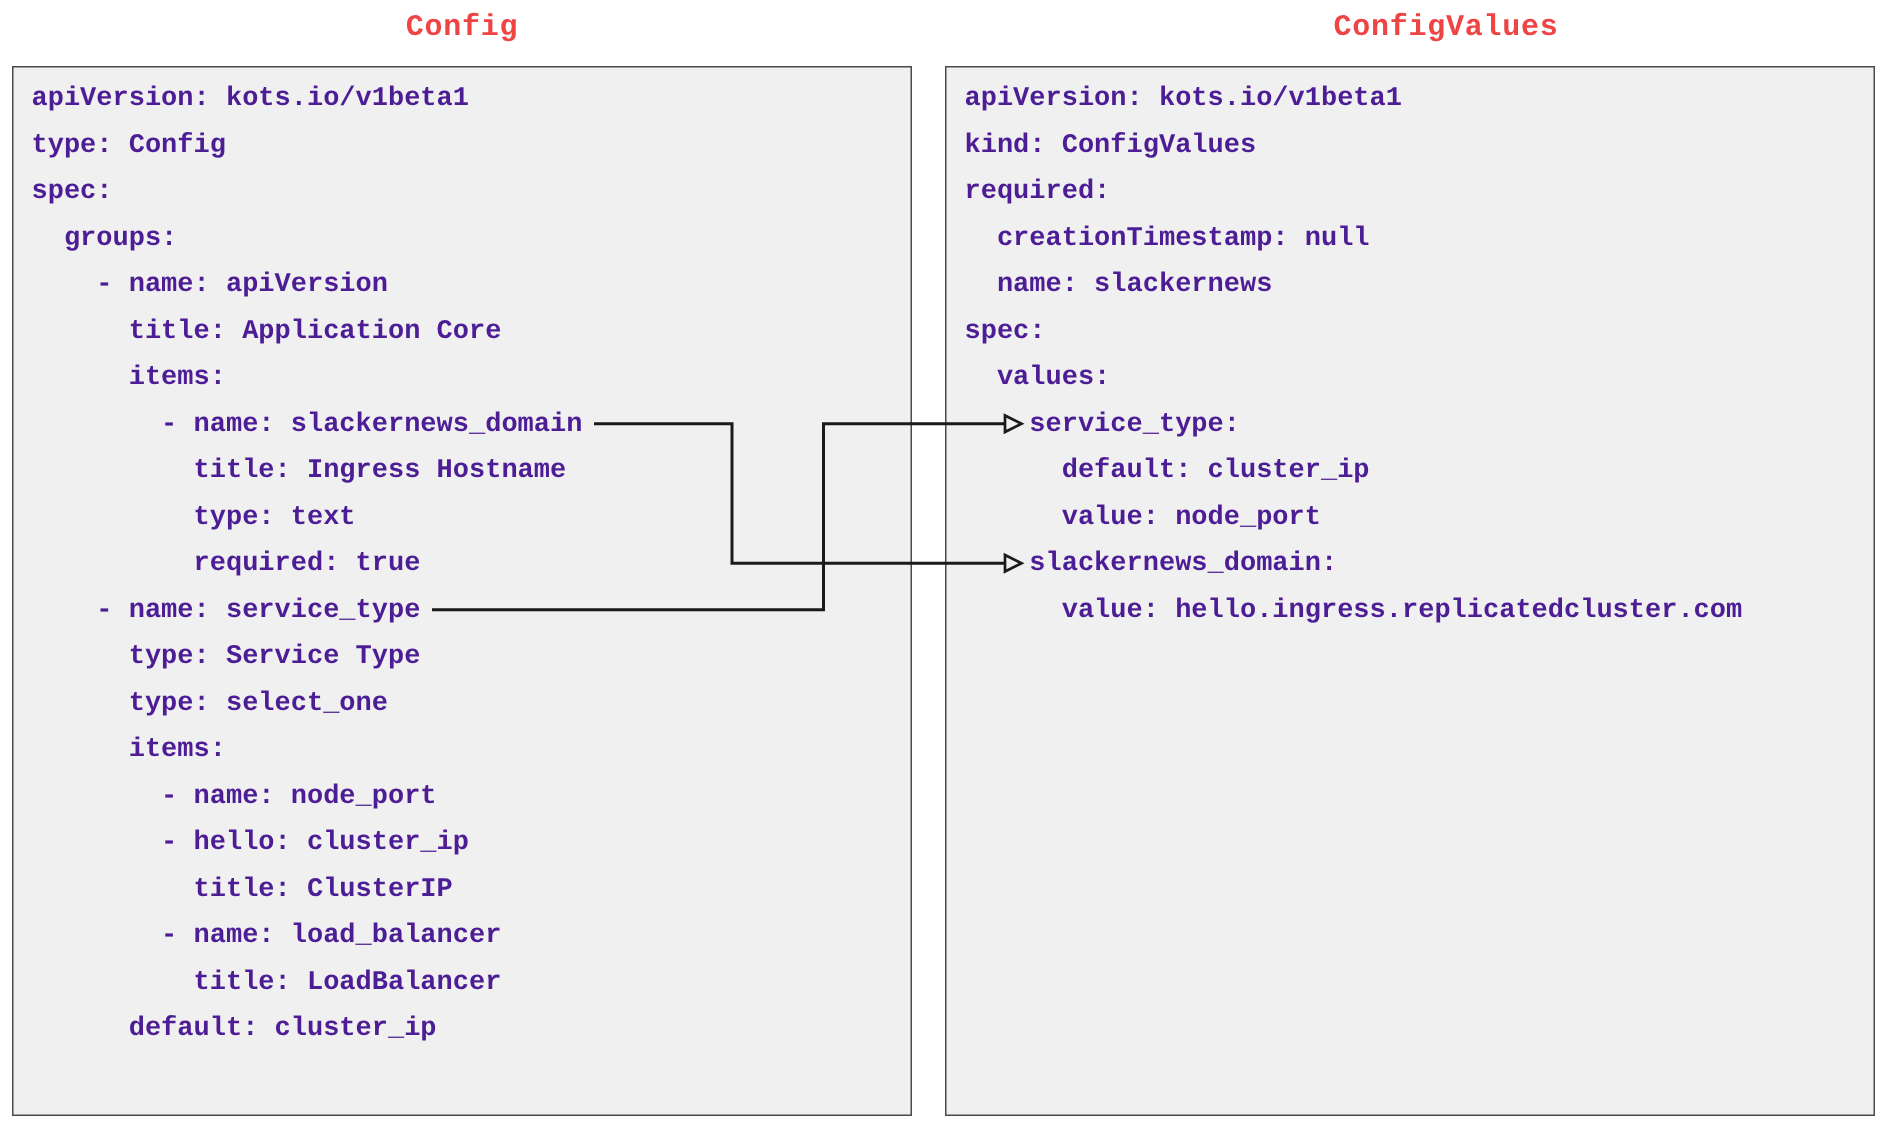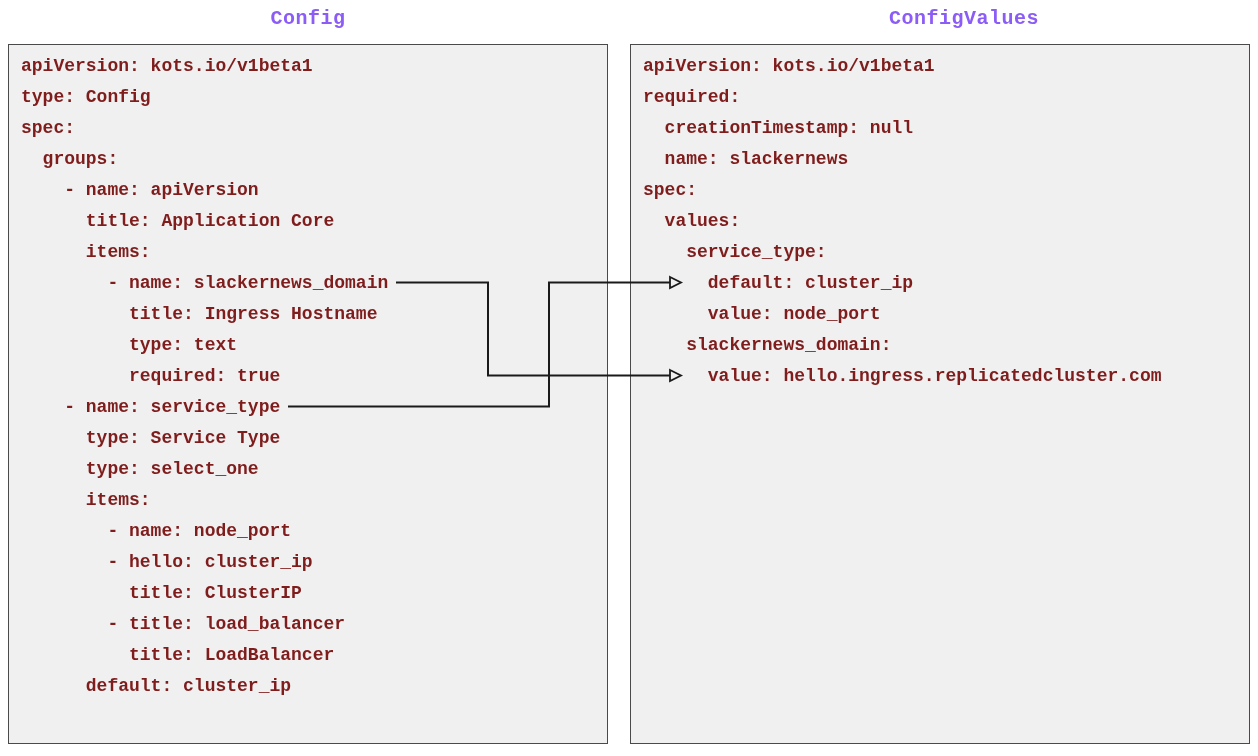--- a/index.html
+++ b/index.html
@@ -9,21 +9,21 @@
     background: #ffffff;
     font-family: "Liberation Mono", "DejaVu Sans Mono", monospace;
     overflow: hidden;
   }
   .panel-title {
     position: absolute;
     top: 7px;
     height: 28px;
     font-size: 20px;
     font-weight: bold;
-    color: #8b5cf6;
+    color: #ef4444;
     text-align: center;
     letter-spacing: 0.5px;
   }
   .title-left  { left: 8px;   width: 600px; }
   .title-right { left: 654px; width: 620px; }
   .panel {
     position: absolute;
     top: 44px;
     height: 700px;
     background: #f0f0f0;
@@ -32,21 +32,21 @@
     z-index: 1;
   }
   .panel-left  { left: 8px;   width: 600px; }
   .panel-right { left: 630px; width: 620px; }
   .code-line {
     white-space: pre;
     font-size: 18px;
     line-height: 31px;
     height: 31px;
     font-weight: bold;
-    color: #7f1d1d;
+    color: #4c1d95;
   }
   svg.connector-overlay {
     position: absolute;
     left: 0; top: 0;
     width: 1258px; height: 756px;
     z-index: 5;
     pointer-events: none;
   }
 </style>
 </head>
@@ -67,27 +67,28 @@
   <div class="code-line">          title: Ingress Hostname</div>
   <div class="code-line">          type: text</div>
   <div class="code-line">          required: true</div>
   <div class="code-line">    - name: service_type</div>
   <div class="code-line">      type: Service Type</div>
   <div class="code-line">      type: select_one</div>
   <div class="code-line">      items:</div>
   <div class="code-line">        - name: node_port</div>
   <div class="code-line">        - hello: cluster_ip</div>
   <div class="code-line">          title: ClusterIP</div>
-  <div class="code-line">        - title: load_balancer</div>
+  <div class="code-line">        - name: load_balancer</div>
   <div class="code-line">          title: LoadBalancer</div>
   <div class="code-line">      default: cluster_ip</div>
 </div>
 
 <div class="panel panel-right">
   <div class="code-line">apiVersion: kots.io/v1beta1</div>
+  <div class="code-line">kind: ConfigValues</div>
   <div class="code-line">required:</div>
   <div class="code-line">  creationTimestamp: null</div>
   <div class="code-line">  name: slackernews</div>
   <div class="code-line">spec:</div>
   <div class="code-line">  values:</div>
   <div class="code-line">    service_type:</div>
   <div class="code-line">      default: cluster_ip</div>
   <div class="code-line">      value: node_port</div>
   <div class="code-line">    slackernews_domain:</div>
   <div class="code-line">      value: hello.ingress.replicatedcluster.com</div>

